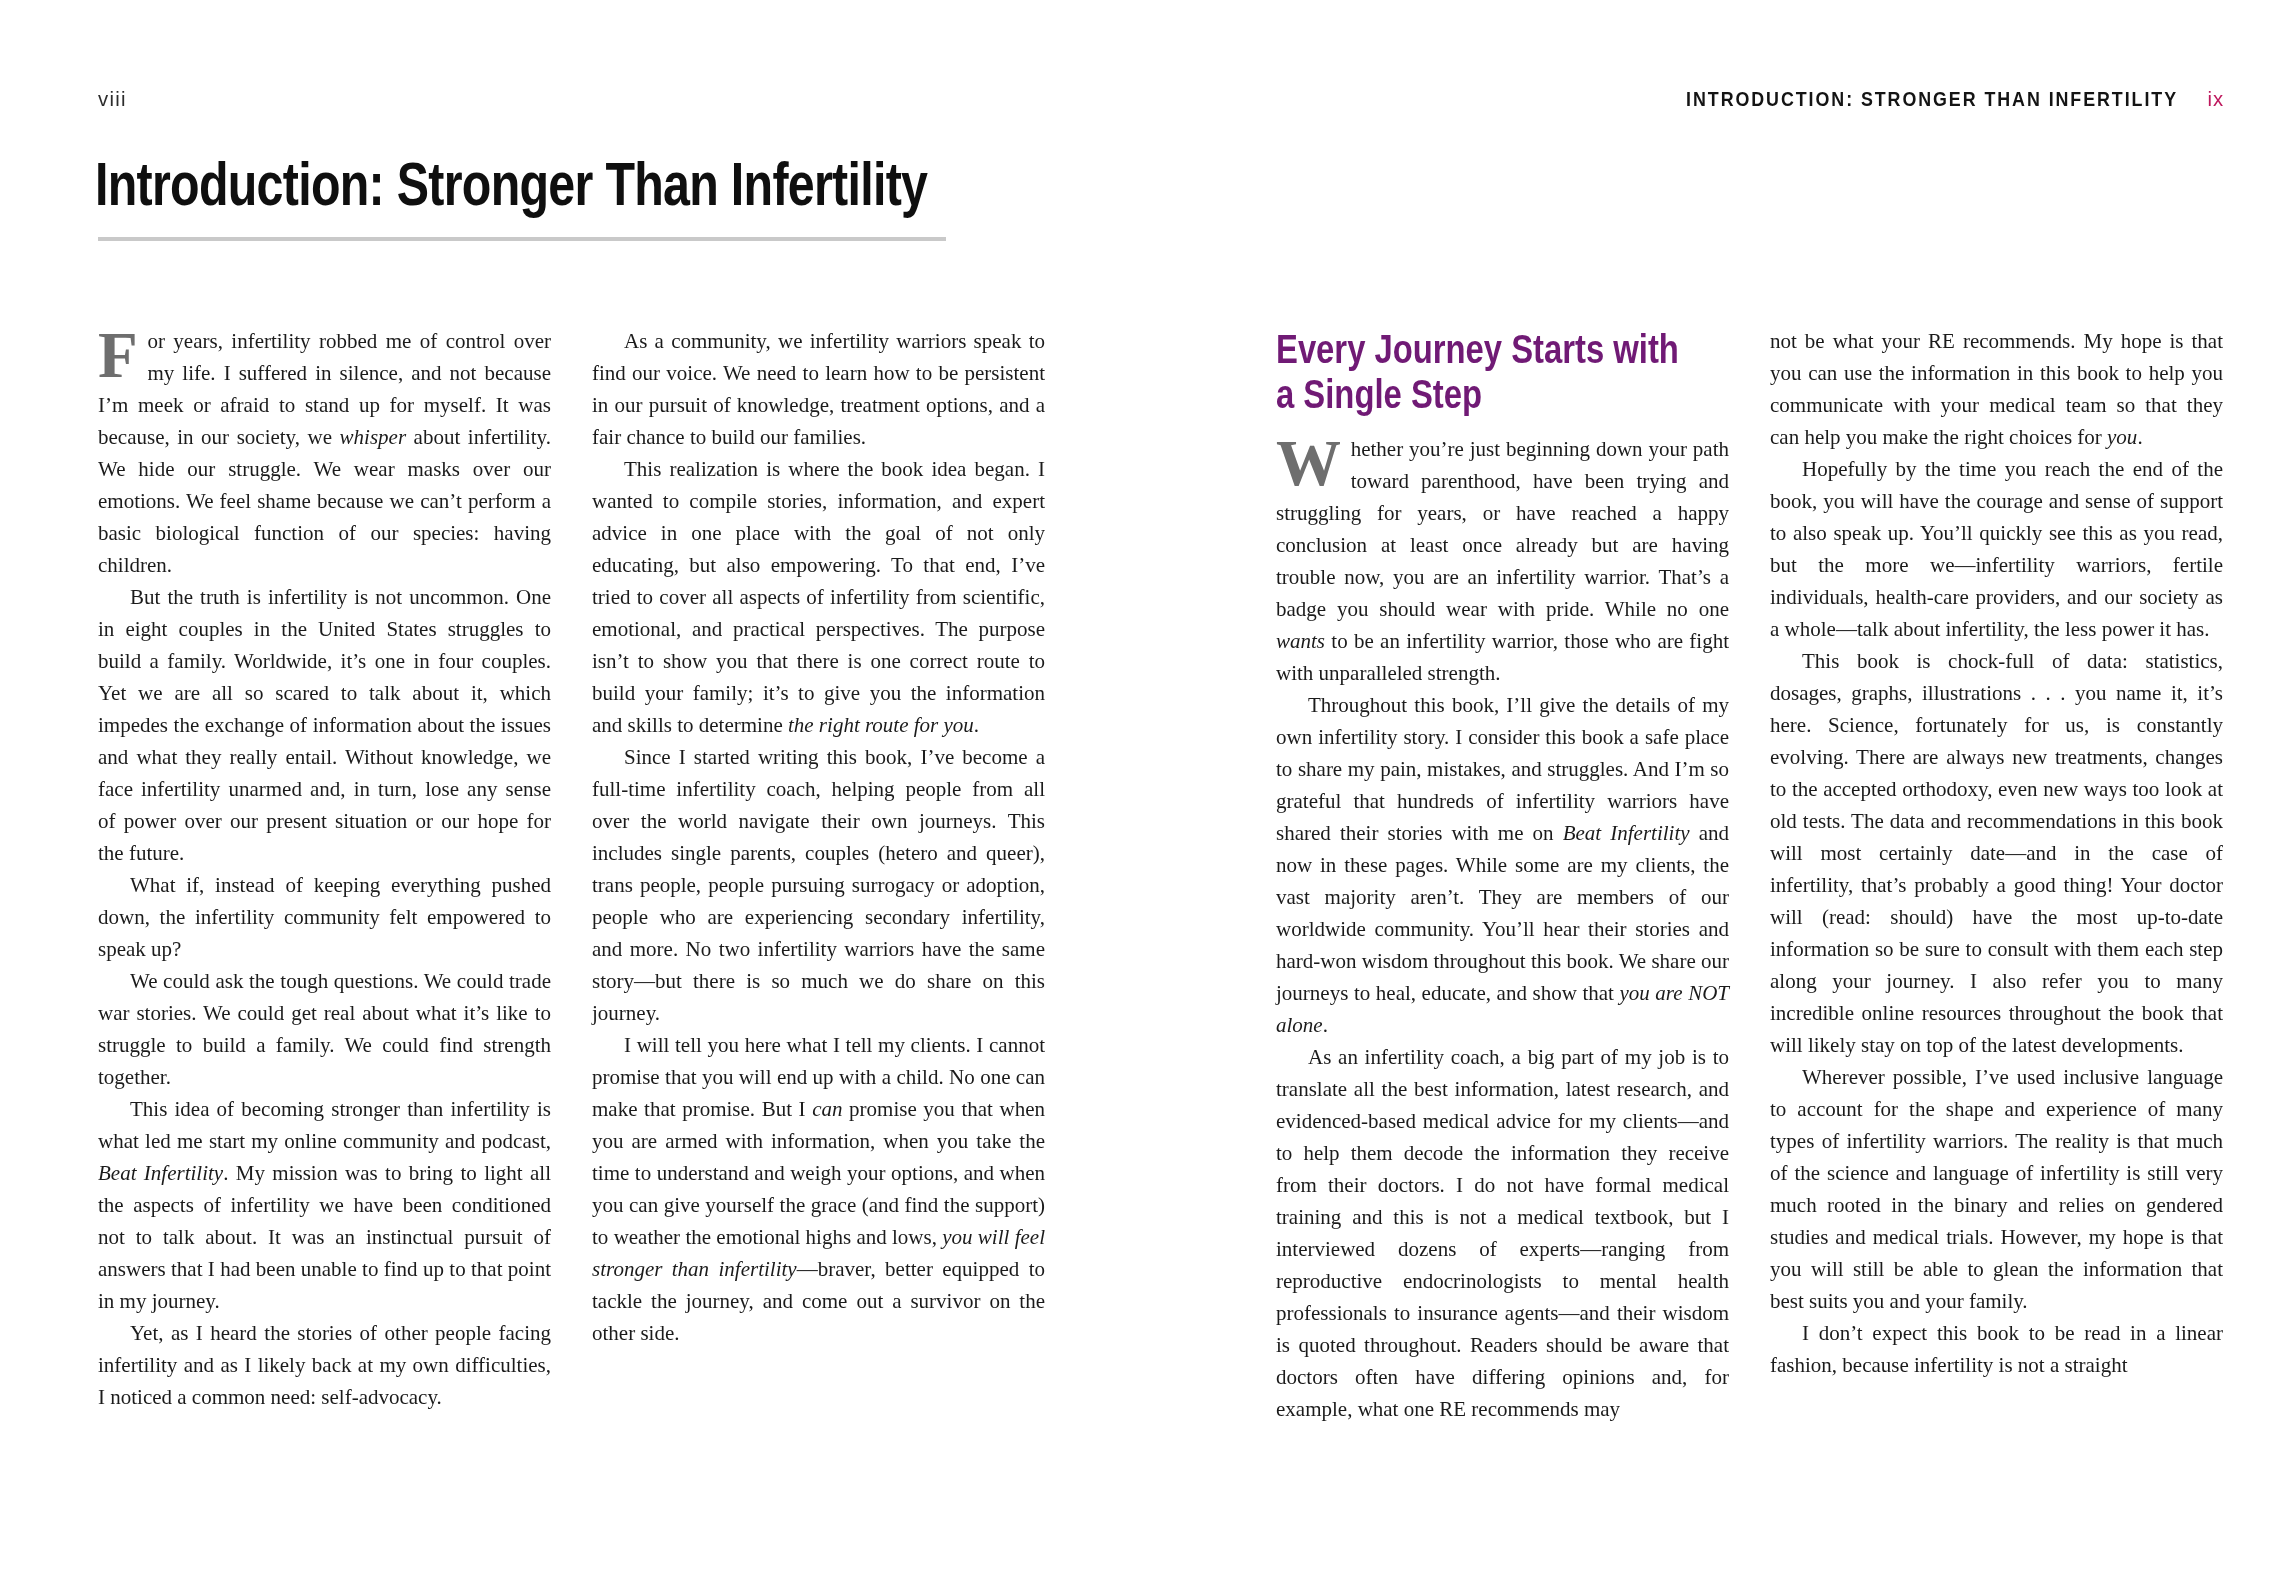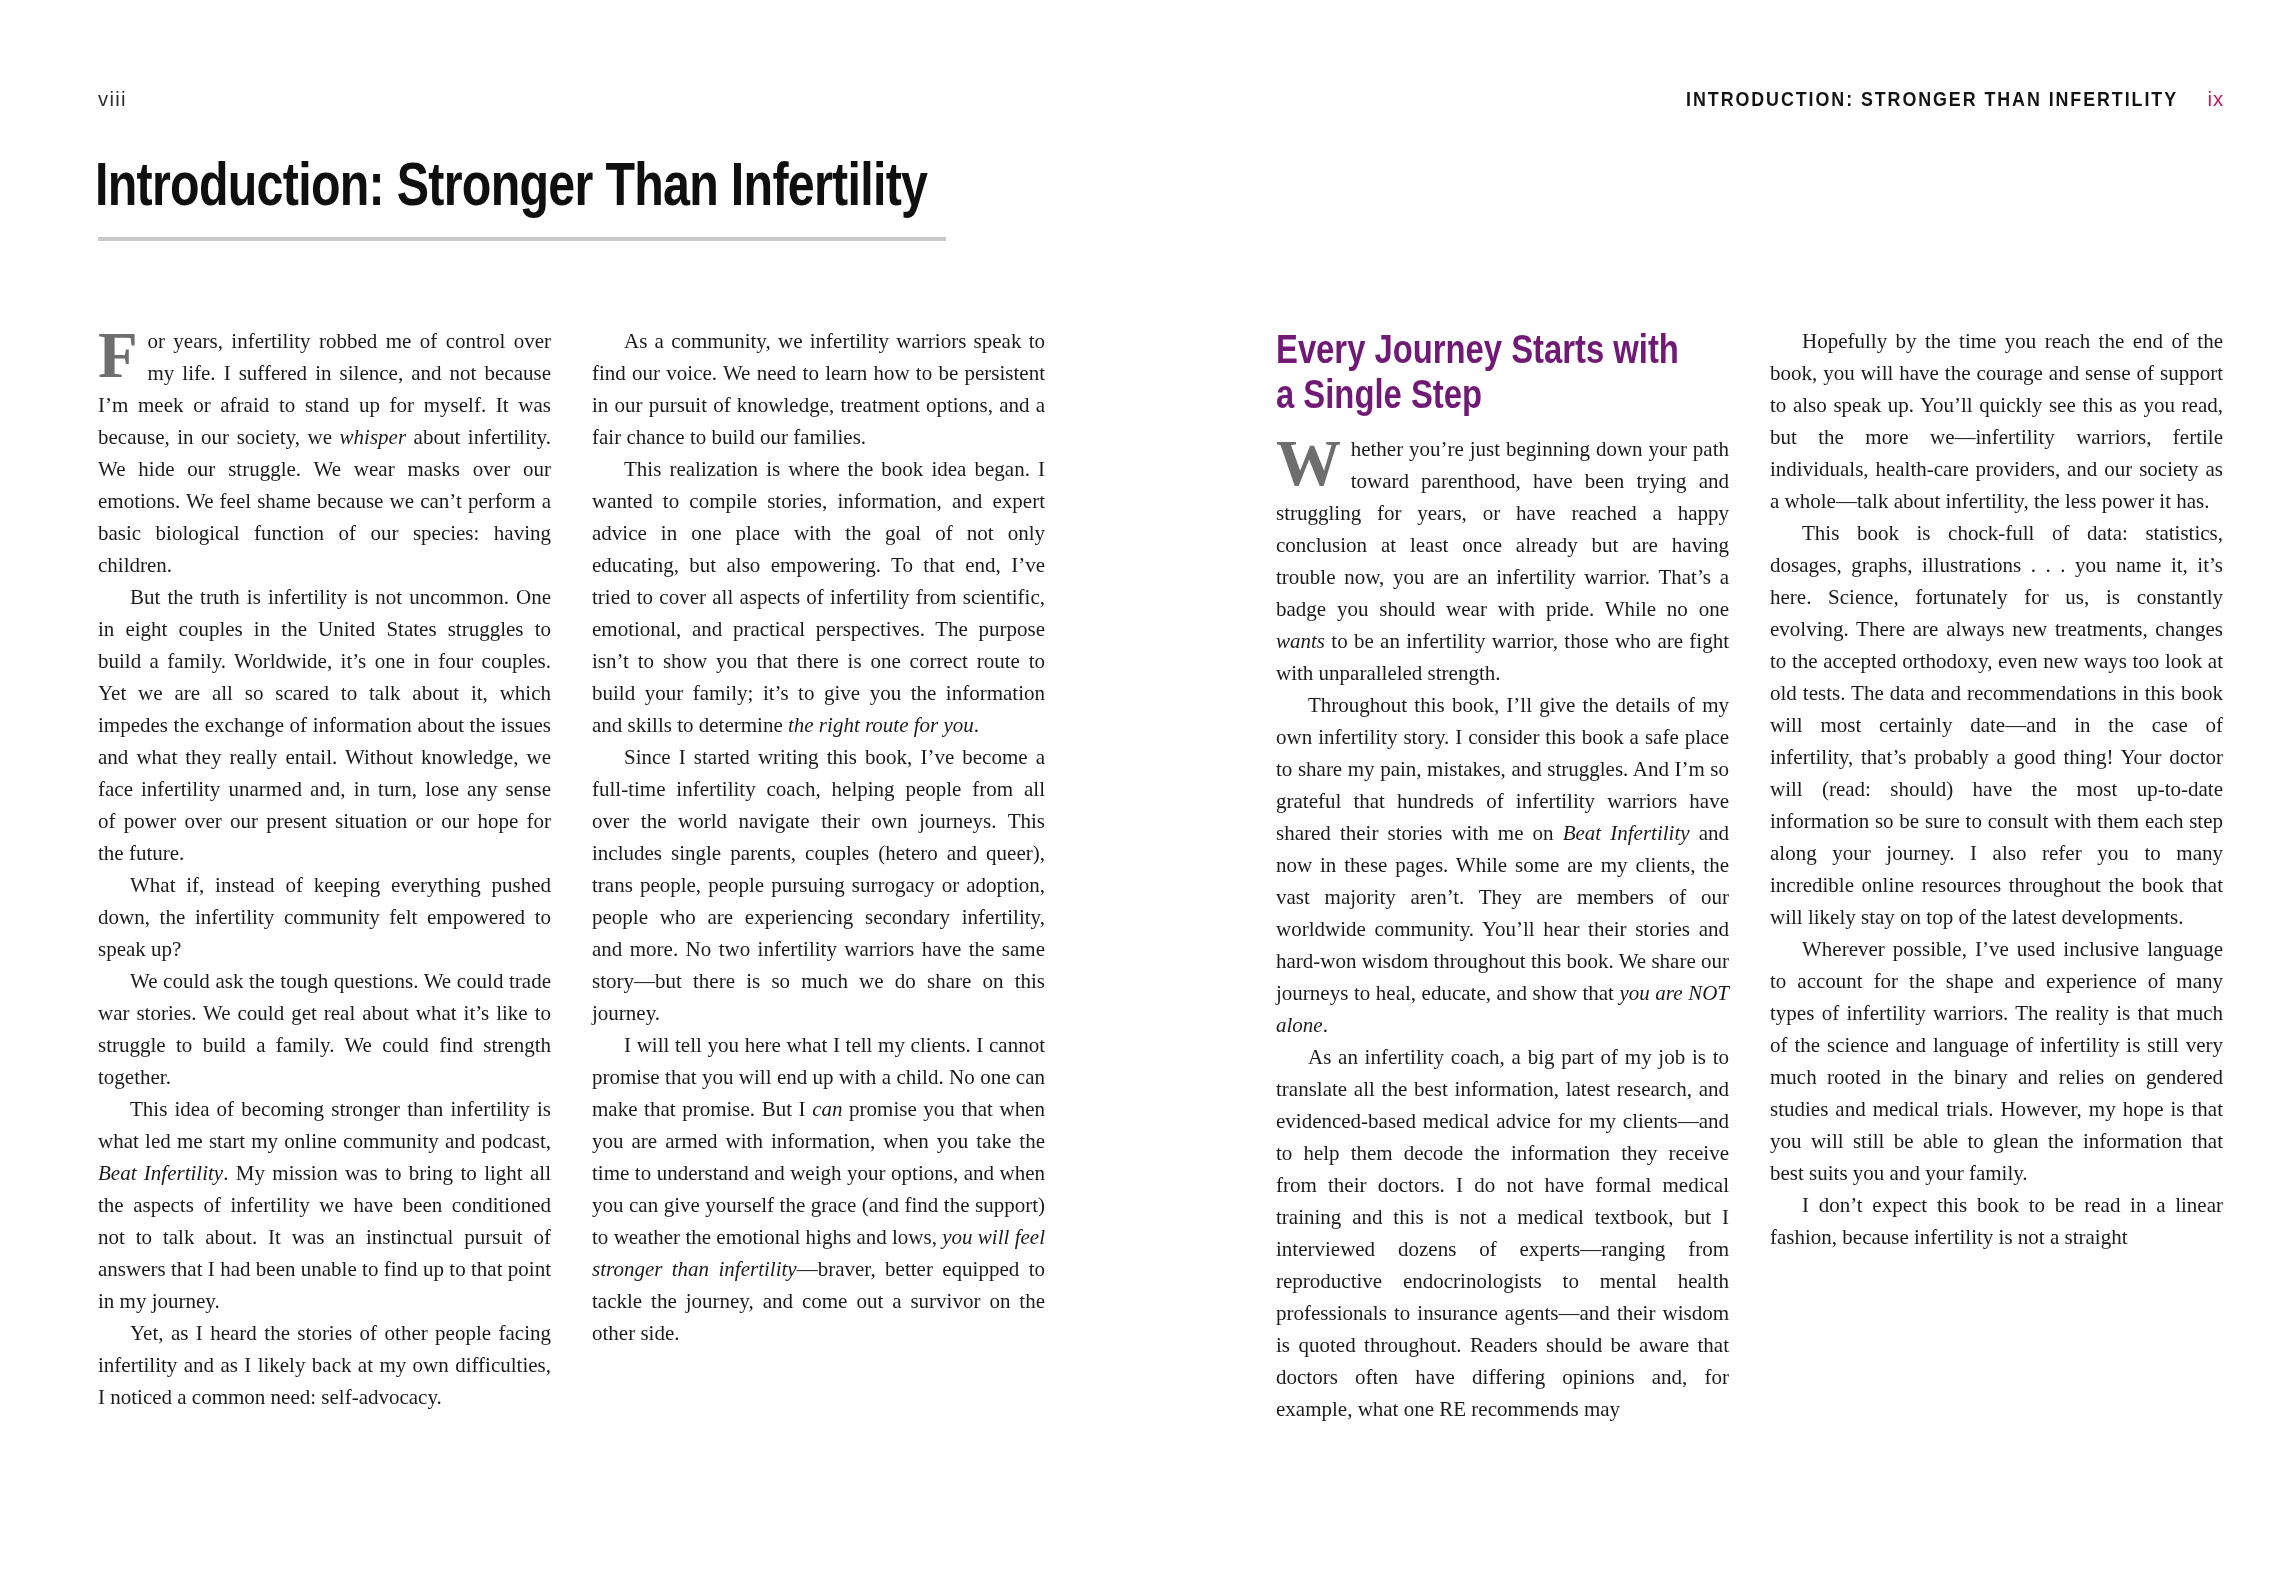--- a/index.html
+++ b/index.html
@@ -92,20 +92,21 @@
           <div class="heading-line">Every Journey Starts with</div>
           <div class="heading-line">a Single Step</div>
         </h2>
       <div>
           <p class="noindent"><span class="dropcap">W</span>hether you’re just beginning down your path toward parenthood, have been trying and struggling for years, or have reached a happy conclusion at least once already but are having trouble now, you are an infertility warrior. That’s a badge you should wear with pride. While no one <em>wants</em> to be an infertility warrior, those who are fight with unparalleled strength.</p>
           <p class="indent">Throughout this book, I’ll give the details of my own infertility story. I consider this book a safe place to share my pain, mistakes, and struggles. And I’m so grateful that hundreds of infertility warriors have shared their stories with me on <em>Beat Infertility</em> and now in these pages. While some are my clients, the vast majority aren’t. They are members of our worldwide community. You’ll hear their stories and hard-won wisdom throughout this book. We share our journeys to heal, educate, and show that <em>you are NOT alone</em>.</p>
           <p class="indent">As an infertility coach, a big part of my job is to translate all the best information, latest research, and evidenced-based medical advice for my clients—and to help them decode the information they receive from their doctors. I do not have formal medical training and this is not a medical textbook, but I interviewed dozens of experts—ranging from reproductive endocrinologists to mental health professionals to insurance agents—and their wisdom is quoted throughout. Readers should be aware that doctors often have differing opinions and, for example, what one RE recommends may</p>
         </div>
     </div>
     <div class="col">
+        <p class="noindent">not be what your RE recommends. My hope is that you can use the information in this book to help you communicate with your medical team so that they can help you make the right choices for <em>you</em>.</p>
         <p class="indent">Hopefully by the time you reach the end of the book, you will have the courage and sense of support to also speak up. You’ll quickly see this as you read, but the more we—infertility warriors, fertile individuals, health-care providers, and our society as a whole—talk about infertility, the less power it has.</p>
         <p class="indent">This book is chock-full of data: statistics, dosages, graphs, illustrations . . . you name it, it’s here. Science, fortunately for us, is constantly evolving. There are always new treatments, changes to the accepted orthodoxy, even new ways too look at old tests. The data and recommendations in this book will most certainly date—and in the case of infertility, that’s probably a good thing! Your doctor will (read: should) have the most up-to-date information so be sure to consult with them each step along your journey. I also refer you to many incredible online resources throughout the book that will likely stay on top of the latest developments.</p>
         <p class="indent">Wherever possible, I’ve used inclusive language to account for the shape and experience of many types of infertility warriors. The reality is that much of the science and language of infertility is still very much rooted in the binary and relies on gendered studies and medical trials. However, my hope is that you will still be able to glean the information that best suits you and your family.</p>
         <p class="indent">I don’t expect this book to be read in a linear fashion, because infertility is not a straight</p>
       </div>
   </div>
 
 </div>
 
 

